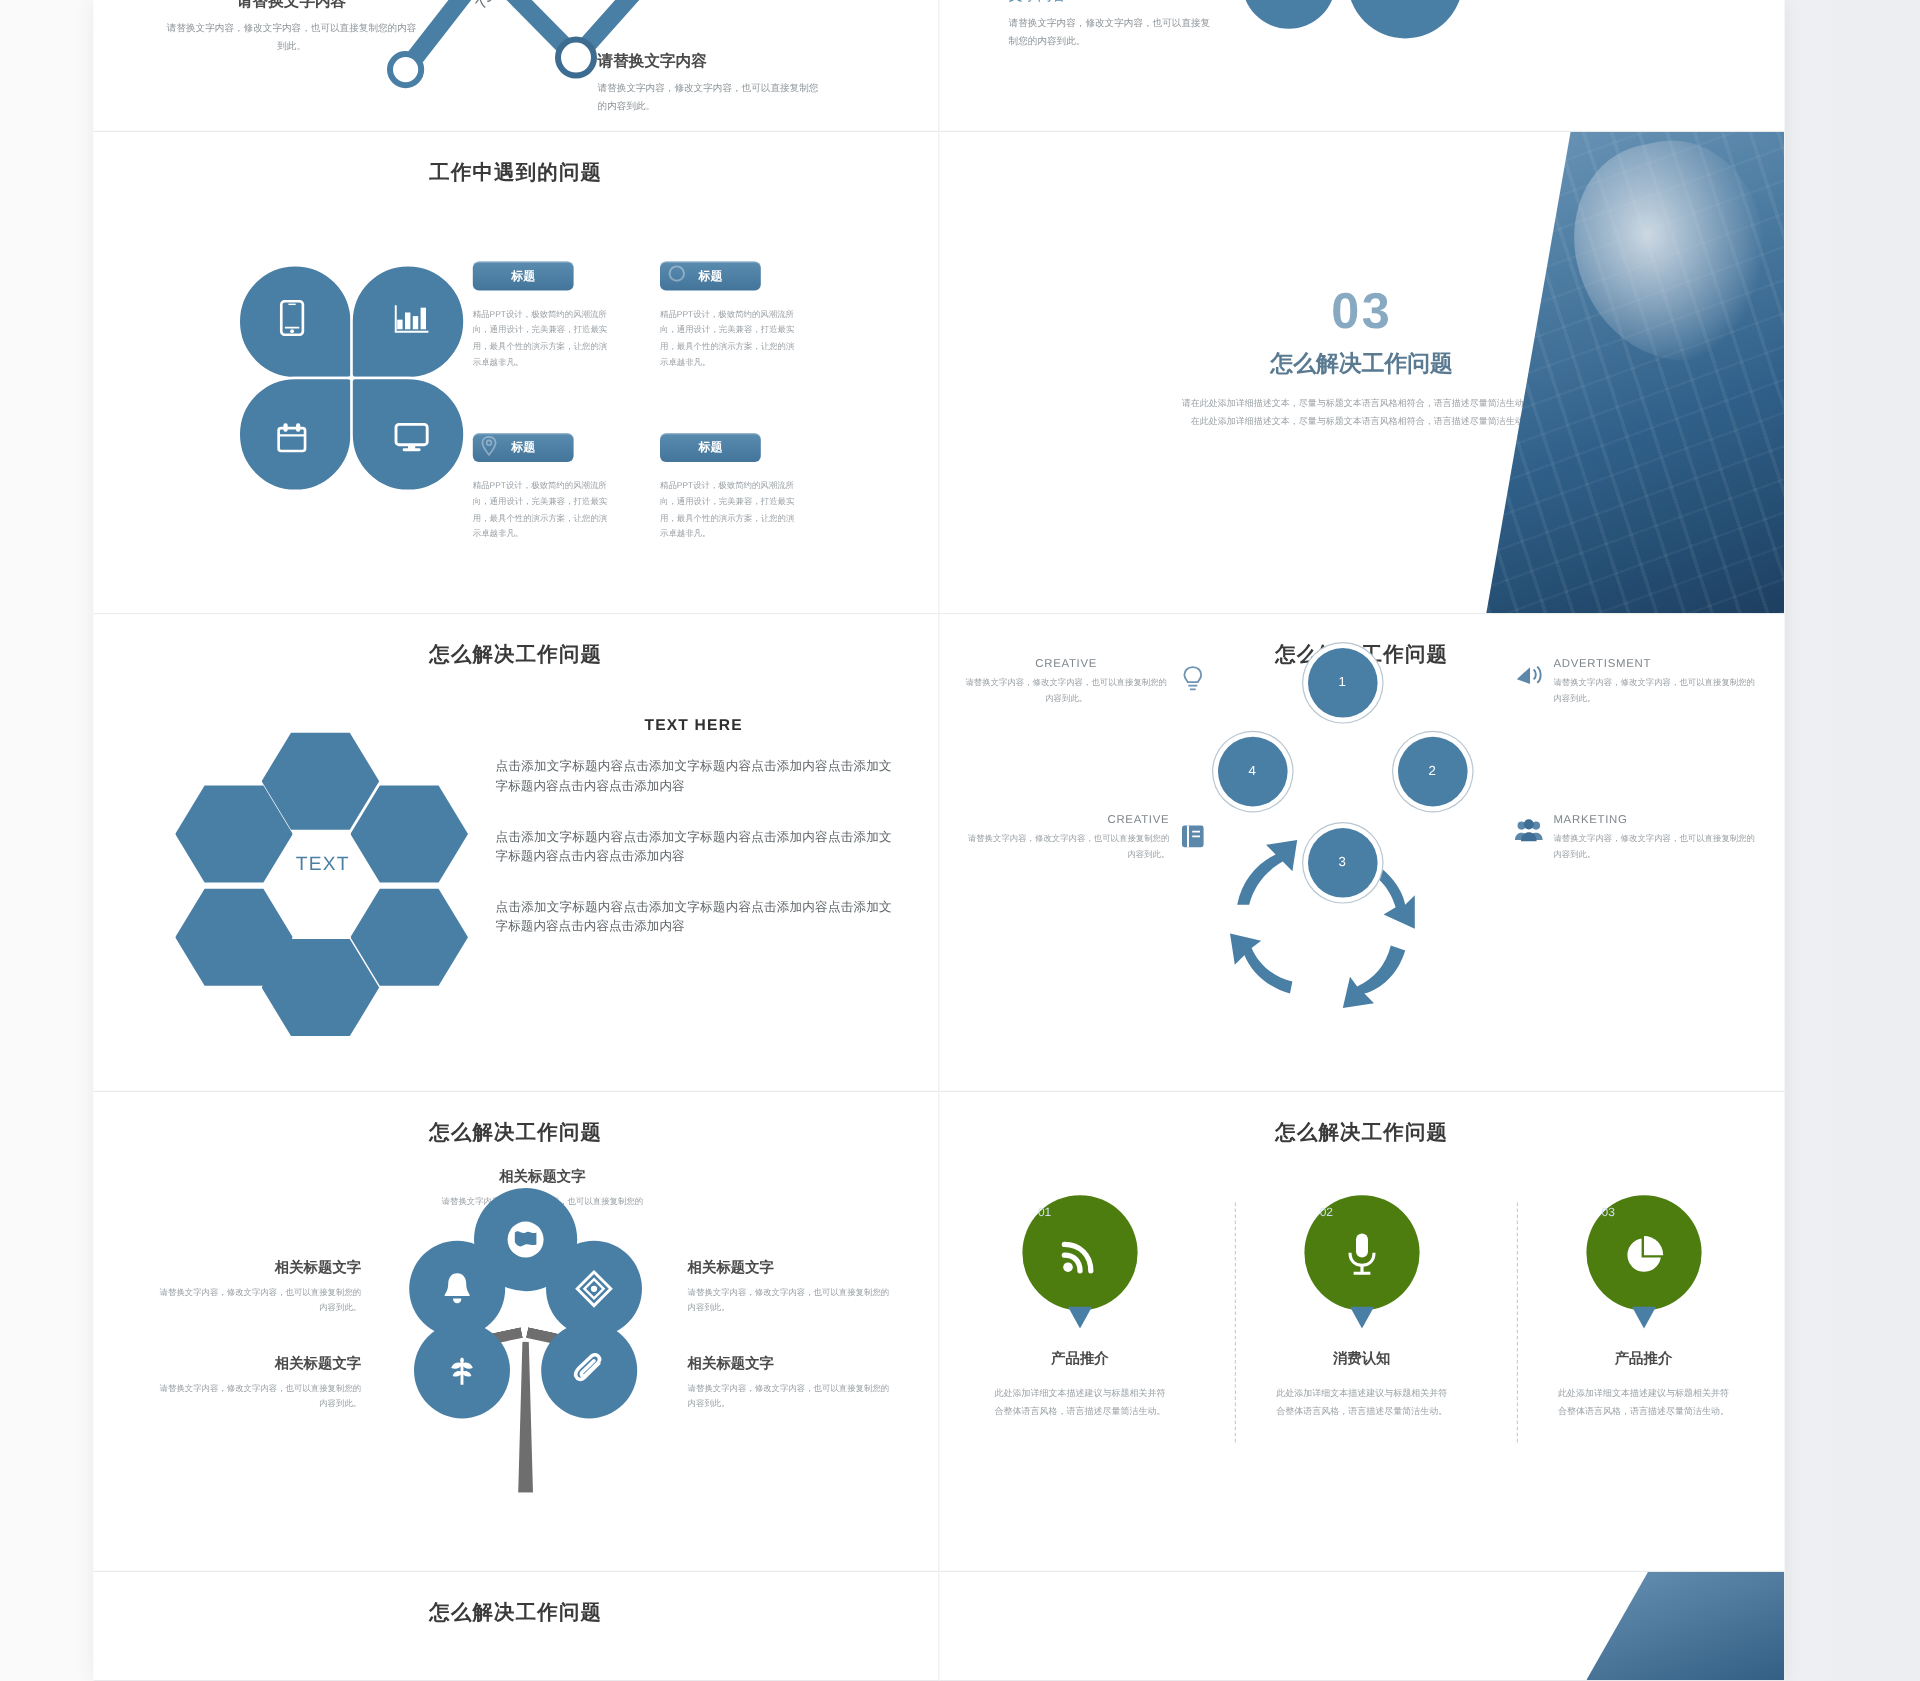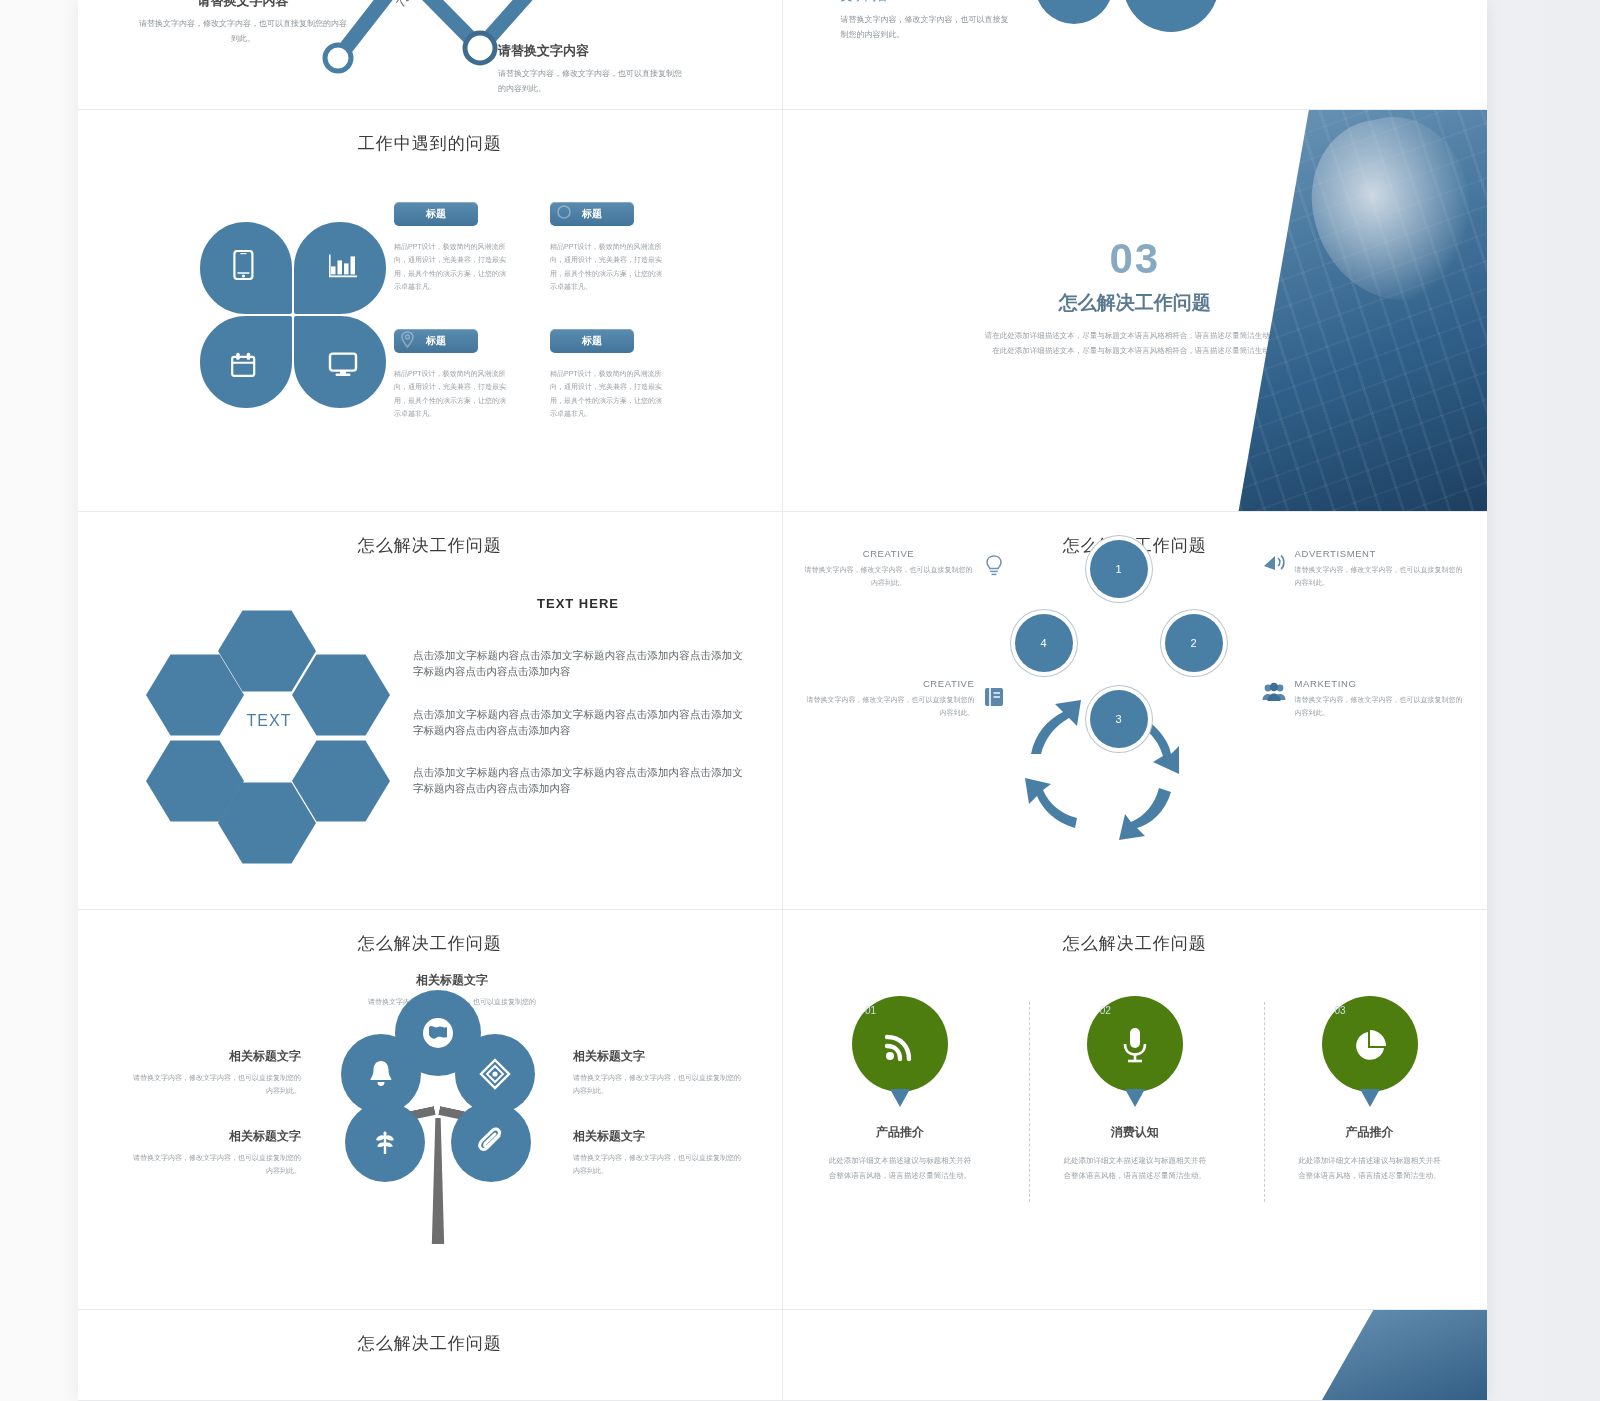--- a/index.html
+++ b/index.html
@@ -31,21 +31,21 @@
     border-right:1px solid #e8eaec;
     border-bottom:1px solid #e8eaec;
     overflow:hidden;
     background:#fff;
   }
   .slide:nth-child(2n){ border-right:none; }
 
   .s-title {
     text-align:center;
     font-size:17px;
-    font-weight:normal;
+    font-weight:bold;
     color:#3a3a3a;
     letter-spacing:1px;
     padding-top:22px;
   }
 
   
   .hd-cn { font-size:12.5px; font-weight:bold; color:#4a4a4a; }
   .bd-cn { font-size:8px; color:#8d9499; line-height:1.85; }
   .bd-cn-s { font-size:7px; color:#9aa1a6; line-height:1.9; }
 
@@ -85,20 +85,21 @@
   .petal.br svg { transform:translate(-40%,-40%); }
 
   .q-grid { position:absolute; left:316px; top:92px; width:290px;
             display:grid; grid-template-columns:1fr 1fr; gap:36px 22px; }
   .q-btn {
     display:inline-block; min-width:84px; padding:5px 0; text-align:center;
     background:linear-gradient(180deg,#5a8cb0,#43749a);
     color:#fff; font-size:10px; font-weight:bold; border-radius:5px;
     box-shadow: inset 0 1px 0 rgba(255,255,255,.25);
     position:relative;
+    margin-top:16px;
   }
   .q-cell .bd-cn-s { margin-top:14px; width:118px; }
   .q-ghost { position:absolute; left:6px; top:2px; opacity:.35; }
 
   
   .s03 { position:relative; }
   .s03 .num { text-align:center; font-size:42px; font-weight:bold; color:#88a9c2;
               letter-spacing:2px; padding-top:128px; line-height:1; }
   .s03 .sub { text-align:center; font-size:19px; font-weight:bold; color:#5a7a92;
               margin-top:10px; }
@@ -123,21 +124,21 @@
   }
 
   
   .hexwrap { position:absolute; left:68px; top:96px; width:250px; height:255px; }
   .hex { position:absolute; width:98px; height:86px; background:#4a7fa5;
          clip-path: polygon(25% 3%, 75% 3%, 100% 50%, 75% 97%, 25% 97%, 0% 50%); }
   .hexlabel { position:absolute; left:78px; top:104px; width:90px; text-align:center;
               font-size:16px; color:#4a7fa5; letter-spacing:1px; }
   .hex-txt { position:absolute; left:335px; top:84px; width:330px; }
   .hex-txt .th { font-size:13px; font-weight:bold; color:#2f2f2f; letter-spacing:1px;
-                 text-align:center; margin-bottom:36px; }
+                 text-align:center; margin-bottom:20px; }
   .hex-txt p { font-size:10.5px; color:#5d6468; line-height:1.55; margin-bottom:26px;
                text-align:justify; }
 
   
   .cyc { position:absolute; left:0; top:0; right:0; bottom:0; }
   .cnode { position:absolute; width:58px; height:58px; border-radius:50%;
            background:#4a7fa5; color:#fff; font-size:11px;
            display:flex; align-items:center; justify-content:center;
            box-shadow: 0 0 0 4px #fff, 0 0 0 5px #b9c6d0; }
   .cyc-side { position:absolute; width:172px; }

